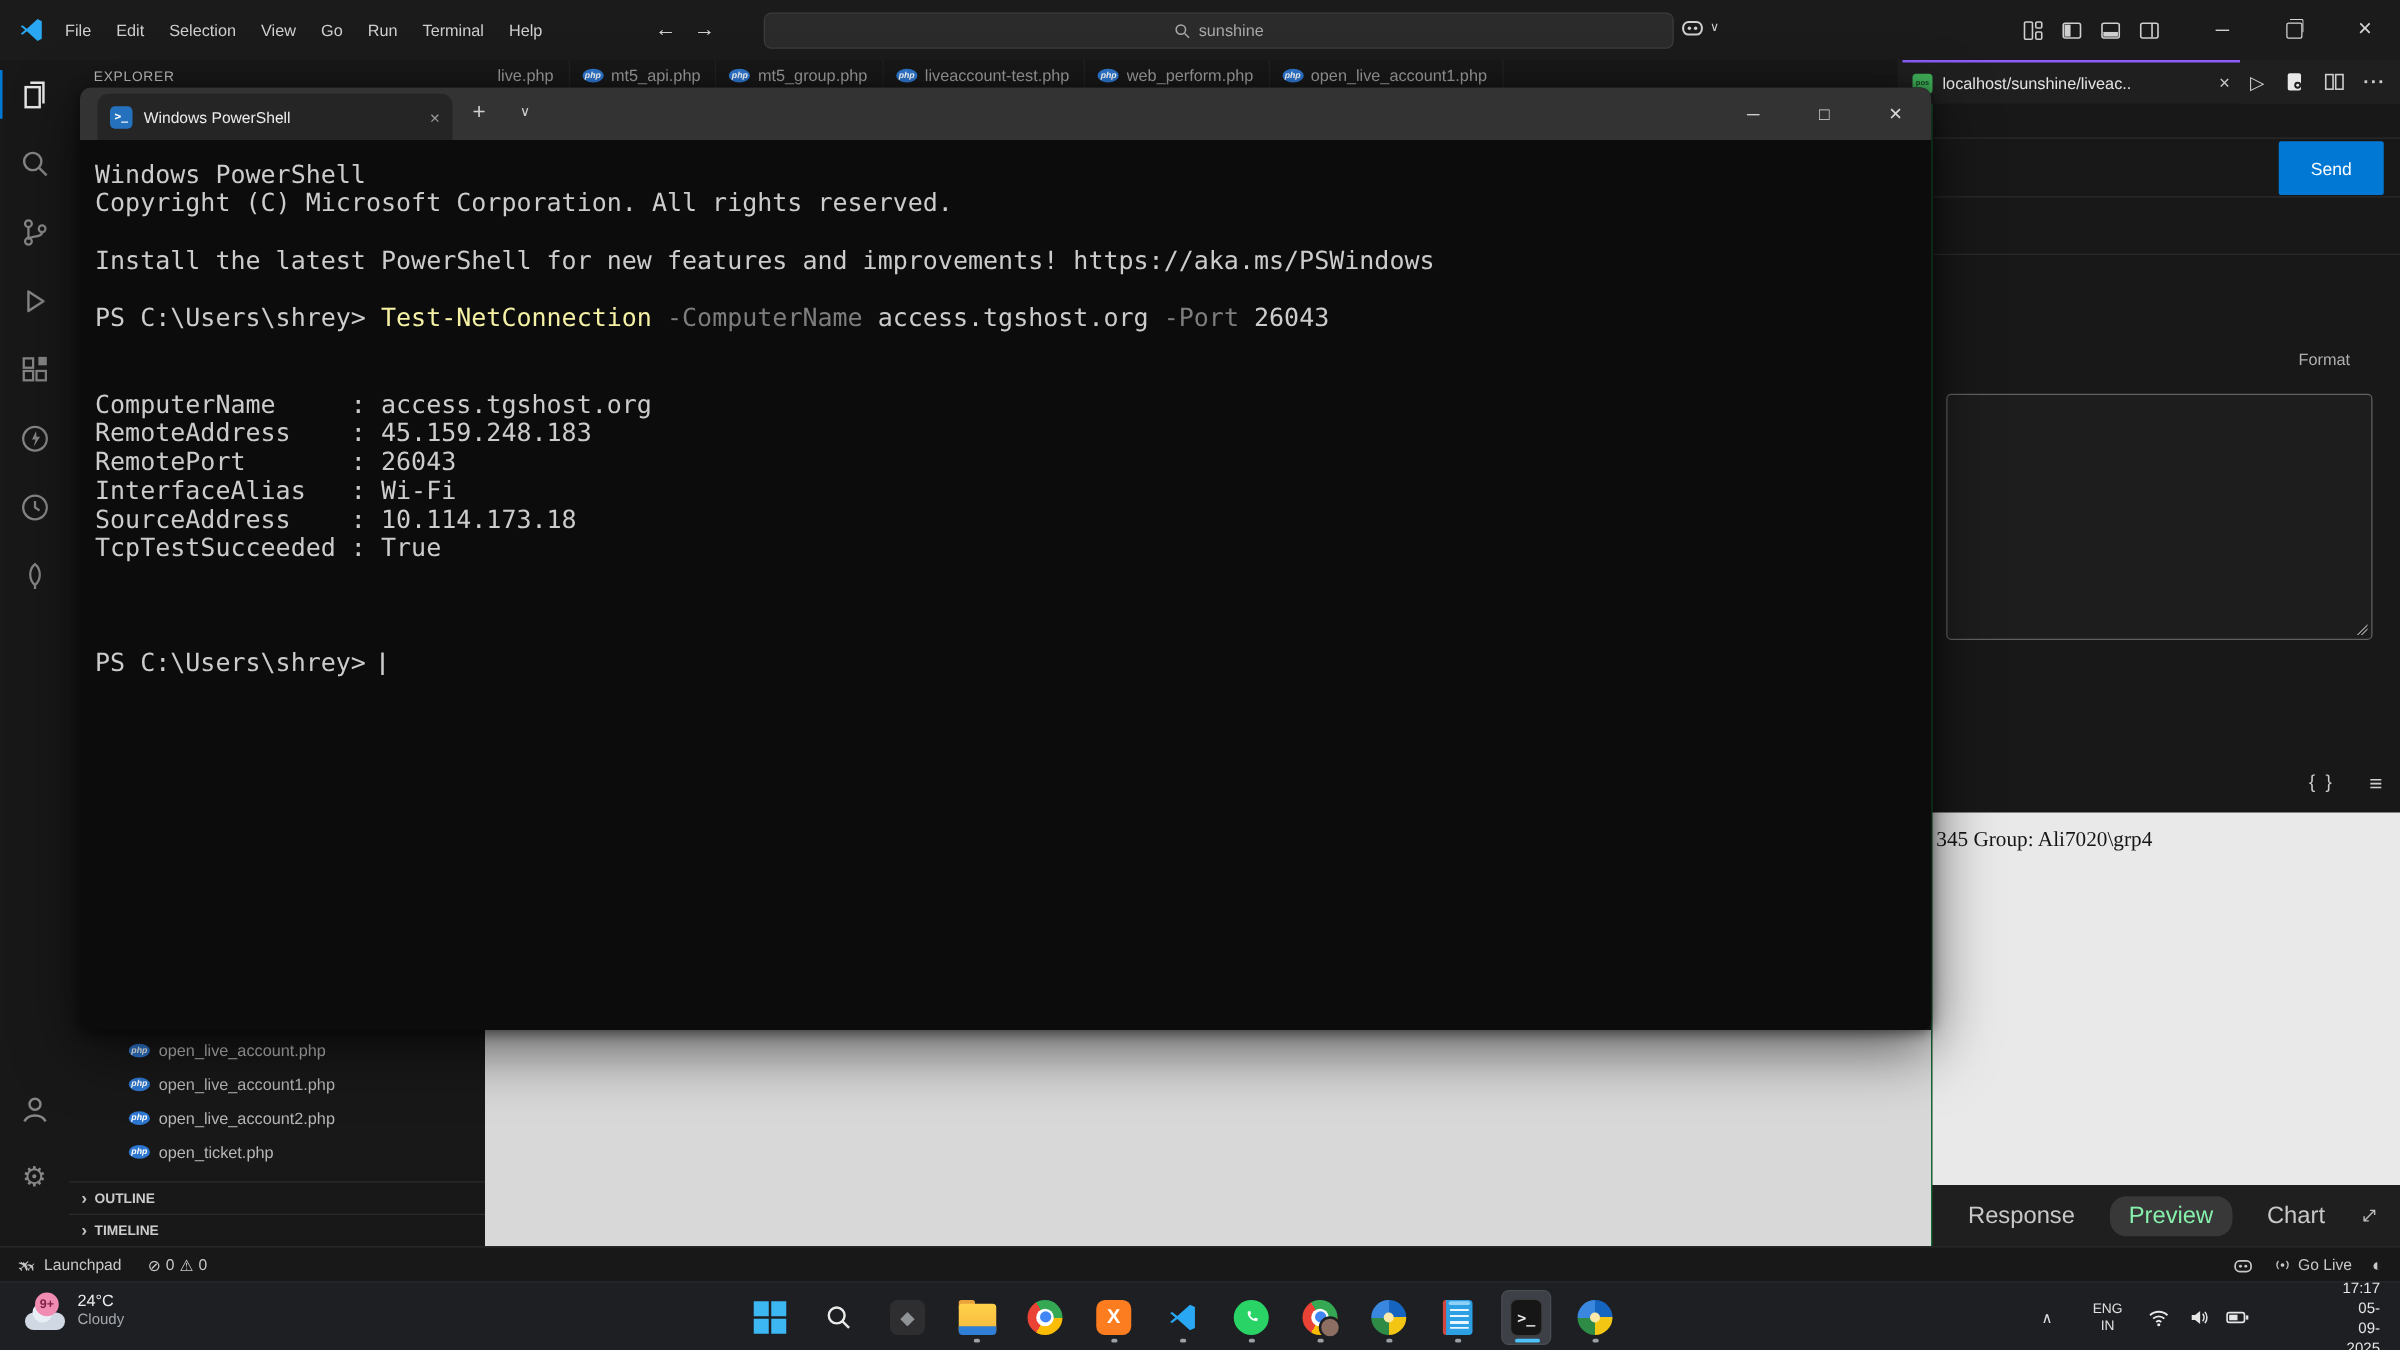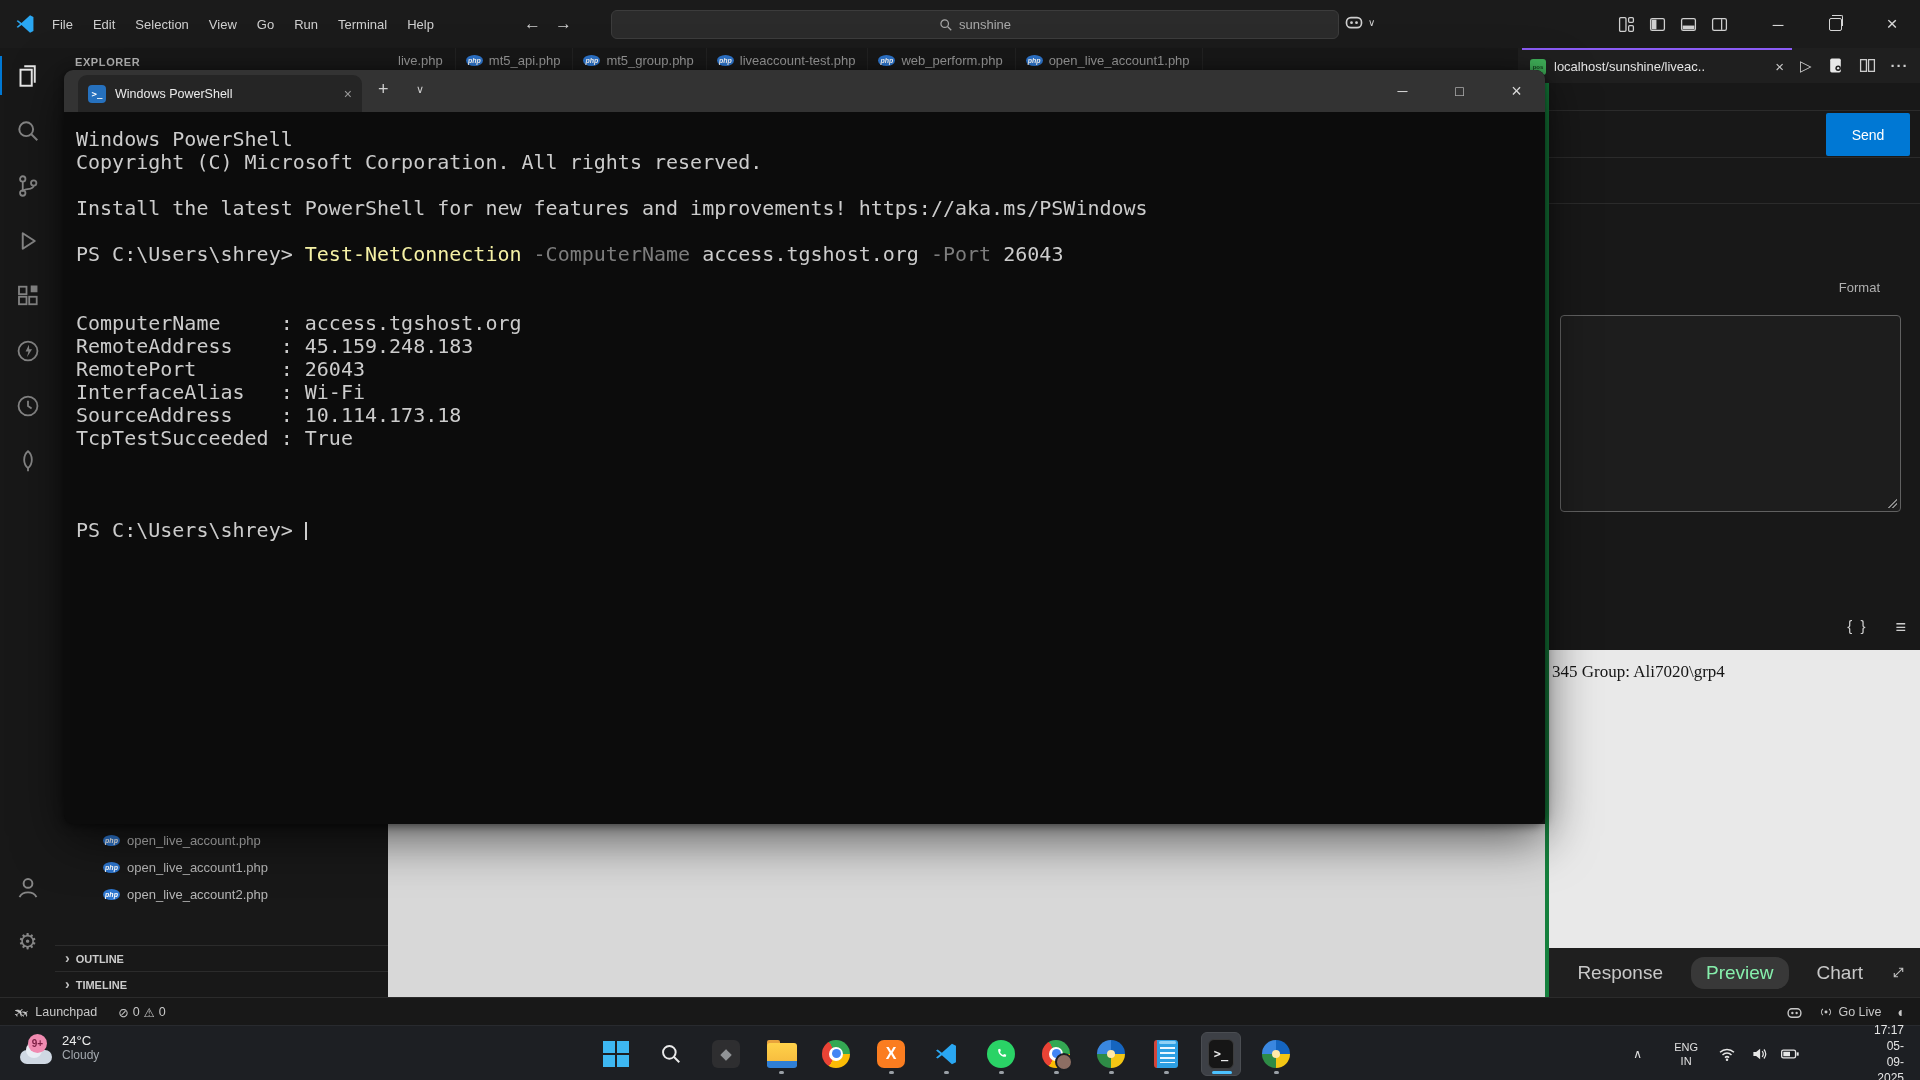--- a/index.html
+++ b/index.html
@@ -30,21 +30,21 @@
   .activitybar{position:absolute;left:0;top:48px;width:55px;height:949px;background:#181818;}
   .act-item{position:relative;width:55px;height:55px;display:flex;align-items:center;justify-content:center;
     color:#868686;}
   .act-item.active{color:#e7e7e7;}
   .act-item.active:before{content:"";position:absolute;left:0;top:8px;bottom:8px;width:2px;background:#0078d4;}
   .act-bottom{position:absolute;left:0;bottom:28px;width:55px;}
   .gear-glyph{font-size:22px;line-height:1;}
 
   
   .sidebar{position:absolute;left:55px;top:48px;width:333px;height:949px;background:#181818;}
-  .sb-header{position:absolute;left:20px;top:8px;font-size:11px;letter-spacing:.6px;color:#bbb;font-weight:700;}
+  .sb-header{position:absolute;left:20px;top:8px;font-size:11px;letter-spacing:.6px;color:#bbb;font-weight:400;}
   .file-list{position:absolute;left:0;top:779px;width:333px;}
   .file-row{height:27px;display:flex;align-items:center;padding-left:48px;gap:7px;font-size:13px;color:#b6b6b6;}
   .php-ico{width:17px;height:11px;border-radius:50%;background:#2e77d0;color:#fff;font-size:7px;
     font-style:italic;font-weight:700;display:flex;align-items:center;justify-content:center;flex:0 0 auto;}
   .sb-section{position:absolute;left:0;width:333px;height:26px;border-top:1px solid #2b2b2b;
     display:flex;align-items:center;gap:6px;padding-left:10px;box-sizing:border-box;
     font-size:11px;font-weight:700;color:#cccccc;}
   .chev{font-size:14px;color:#c0c0c0;transform:translateY(-1px);}
 
   
@@ -52,21 +52,21 @@
     display:flex;overflow:hidden;}
   .etab{height:35px;box-sizing:border-box;border-right:1px solid #222;display:flex;
     align-items:flex-start;gap:6px;padding:5px 12px 0 10px;font-size:13px;color:#9a9a9a;background:#181818;white-space:nowrap;}
   .etab .php-ico{margin-top:2px;}
 
   
   .editor-light{position:absolute;left:388px;top:824px;width:1157px;height:173px;background:#d8d8d8;}
 
   
   .rightpanel{position:absolute;left:1545px;top:83px;width:375px;height:914px;background:#181818;
-    border-left:4px solid #15803d;box-sizing:border-box;}
+    border-left:1px solid #15803d;box-sizing:border-box;}
   .browser-tab{position:absolute;left:1522px;top:48px;width:270px;height:35px;background:#1f1f1f;
     border-top:2px solid #8b5cf6;box-sizing:border-box;display:flex;align-items:center;gap:8px;
     padding:0 8px;font-size:13px;color:#e4e4e4;}
   .favicon{width:16px;height:16px;border-radius:3px;background:#3fae58;color:#14451f;font-size:6px;
     font-weight:700;display:flex;align-items:center;justify-content:center;flex:0 0 auto;}
   .bt-label{flex:1;overflow:hidden;white-space:nowrap;}
   .tab-actions{position:absolute;left:1800px;top:48px;width:118px;height:35px;display:flex;
     align-items:center;gap:15px;color:#cfcfcf;}
   .play-gl{font-size:15px;}
   .more-gl{font-size:15px;letter-spacing:1px;font-weight:700;}
@@ -324,20 +324,24 @@
           <span>open_live_account.php</span>
         </div>
         <div class="file-row">
           <span class="php-ico">php</span>
           <span>open_live_account1.php</span>
         </div>
         <div class="file-row">
           <span class="php-ico">php</span>
           <span>open_live_account2.php</span>
         </div>
+        <div class="file-row">
+          <span class="php-ico">php</span>
+          <span>open_ticket.php</span>
+        </div>
       </div>
     <div class="sb-section" style="top:897px;">
       <span class="chev">›</span>
       <span>OUTLINE</span>
     </div>
     <div class="sb-section" style="top:923px;">
       <span class="chev">›</span>
       <span>TIMELINE</span>
     </div>
   </div>

